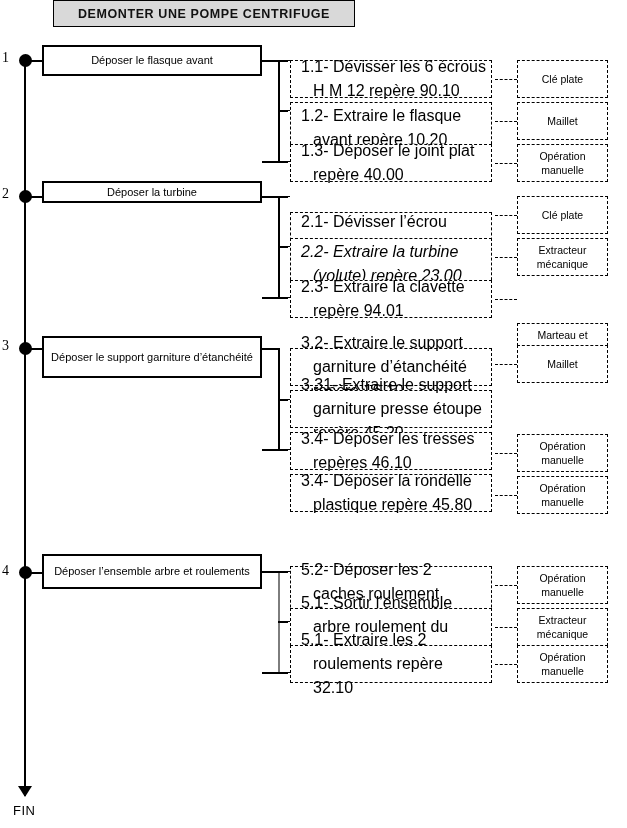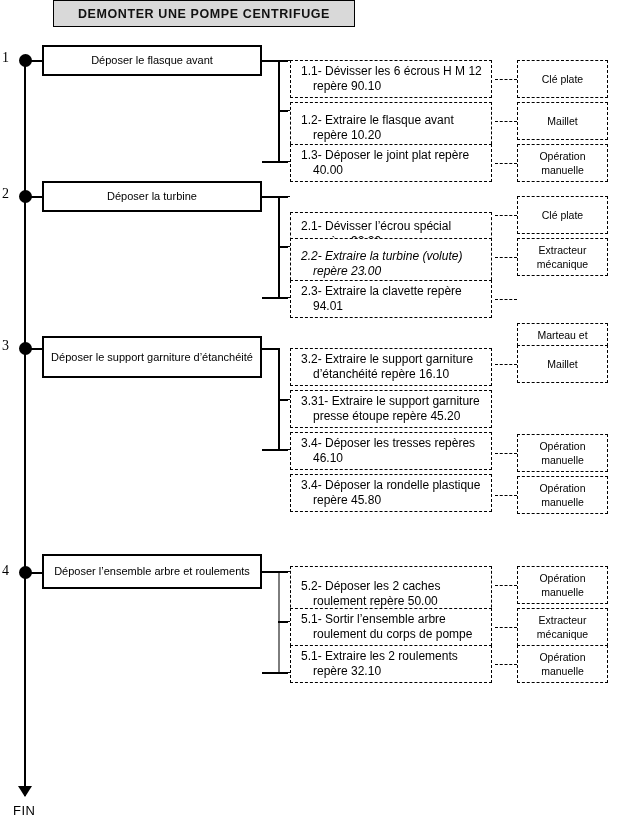--- a/index.html
+++ b/index.html
@@ -159,22 +159,22 @@
     left: 290px;
     width: 202px;
     border: 1.5px dashed #000000;
     background: #ffffff;
     box-sizing: border-box;
     display: flex;
     align-items: center;
     padding: 3px 5px 3px 10px;
   }
   .task-box .task-text {
-    font-size: 12px;
-    line-height: 15px;
+    font-size: 16px;
+    line-height: 24px;
     color: #000000;
     text-indent: -12px;
     padding-left: 12px;
   }
 
   
   .tool-box {
     position: absolute;
     left: 517px;
     width: 91px;
@@ -245,21 +245,21 @@
   <div class="tool-box" style="top:102px;height:38px;">
     <span class="tool-text">Maillet</span>
   </div>
   <div class="tool-box" style="top:144px;height:38px;">
     <span class="tool-text">Opération manuelle</span>
   </div>
 
   <div class="node-num" style="top:186px;">2</div>
   <div class="node-dot" style="top:190px;"></div>
   <div class="node-stub" style="top:195.5px;"></div>
-  <div class="step-box" style="top:181px;height:31px;">
+  <div class="step-box" style="top:181px;height:22px;">
     <span class="step-text">Déposer la turbine</span>
   </div>
 
   <div class="bracket" style="left:262px;top:196px;width:26px;height:103px;">
     <div class="top-arm"></div>
     <div class="vline"></div>
     <div class="bot-arm"></div>
     <div class="tick" style="top:0px;"></div>
     <div class="tick" style="top:50px;"></div>
     <div class="tick" style="top:101px;"></div>

